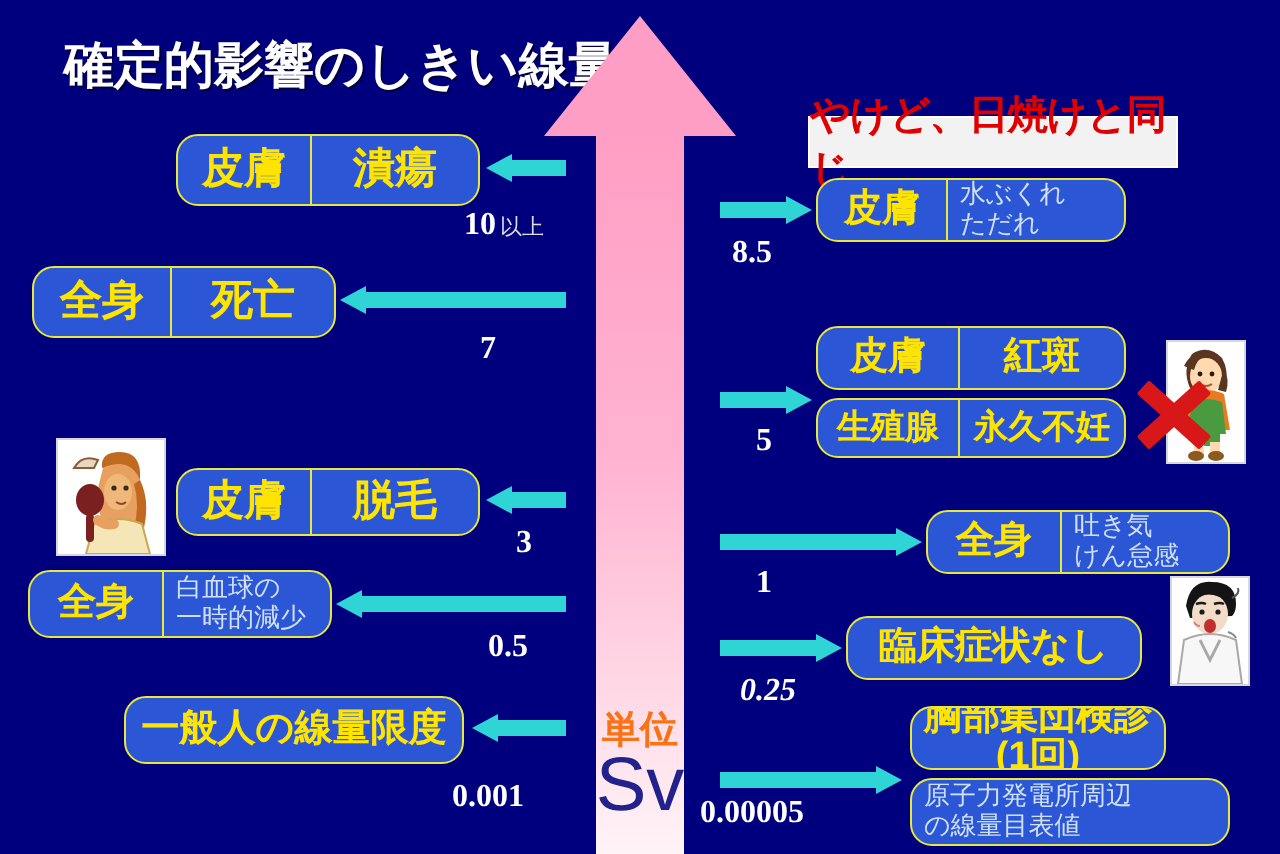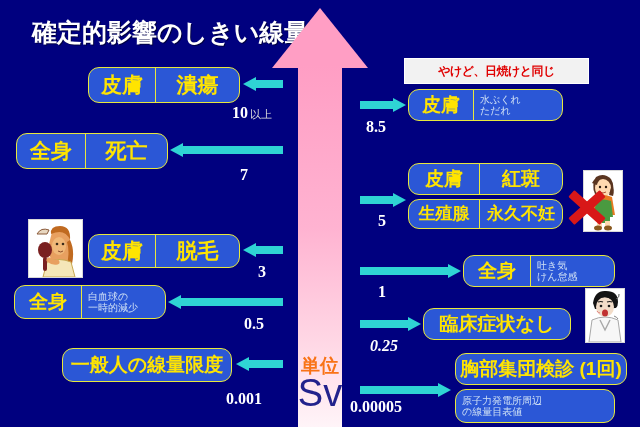--- a/index.html
+++ b/index.html
@@ -44,21 +44,21 @@
     position:absolute;box-sizing:border-box;
     background:#2b57d6;border:1.5px solid #e8e83c;border-radius:11px;
     display:flex;align-items:stretch;overflow:hidden;
   }
   .cell{
     display:flex;align-items:center;justify-content:center;
     box-sizing:border-box;padding:0 4px;text-align:center;
     color:#ffe400;font-weight:700;line-height:1.05;white-space:pre-line;
   }
   .cell.div{border-left:1.5px solid #e8e83c;}
-  .cell.small{color:#cfe0f5;font-weight:400;font-size:10px;line-height:1.15;
+  .cell.small{color:#cfe0f5;font-weight:400;font-size:13px;line-height:1.15;
               justify-content:flex-start;padding-left:6px;text-align:left;}
   .cell.big{font-size:21px;}
   .cell.med{font-size:19px;}
   .cell.sm{font-size:17px;}
   
   .tarrow{position:absolute;height:14px;}
   .tarrow .bar{position:absolute;top:3px;height:8px;background:#2fd4d4;}
   .tarrow .tip{position:absolute;top:0;width:0;height:0;
      border-top:7px solid transparent;border-bottom:7px solid transparent;}
   .tarrow.left .tip{left:0;border-right:13px solid #2fd4d4;}
@@ -69,21 +69,21 @@
   .num{
     position:absolute;color:#ffffff;font-family:"Liberation Serif","DejaVu Serif",serif;
     font-size:16px;font-weight:700;white-space:nowrap;
   }
   .num .suffix{font-size:11px;font-weight:400;color:#dcdcdc;margin-left:2px;}
   
   #burn-caption{
     position:absolute;left:404px;top:58px;width:185px;height:26px;
     background:#f2f2f2;border:1px solid #ffffff;box-sizing:border-box;
     display:flex;align-items:center;justify-content:center;
-    color:#e00000;font-size:12px;font-weight:700;letter-spacing:-0.5px;
+    color:#e00000;font-size:20px;font-weight:700;letter-spacing:-0.5px;
   }
   
   .clip{position:absolute;background:#ffffff;border:1px solid #d8d8d8;overflow:hidden;}
   
   #red-x{position:absolute;left:566px;top:186px;width:42px;height:42px;}
   #red-x i{position:absolute;left:0;top:17px;width:42px;height:9px;background:#d81818;
            border-radius:1px;display:block;}
   #red-x i:first-child{transform:rotate(42deg);}
   #red-x i:last-child{transform:rotate(-42deg);}
 </style>
@@ -271,21 +271,21 @@
     <div class="cell med" style="flex:1;">臨床症状なし</div>
   </div>
   <div class="tarrow right" style="left:360px;top:317px;width:61px;">
     <div class="bar"></div>
       <div class="tip"></div>
   </div>
   <div class="num" style="left:370px;top:337px;font-style:italic;">
     <span>0.25</span>
   </div>
 
-  <div class="box" style="left:455px;top:353px;width:172px;height:32px;">
+  <div class="box" style="left:455px;top:353px;width:128px;height:32px;">
     <div class="cell med" style="flex:1;">胸部集団検診 (1回)</div>
   </div>
   <div class="box" style="left:455px;top:389px;width:160px;height:34px;">
     <div class="cell small" style="flex:1;">原子力発電所周辺
 の線量目表値</div>
   </div>
   <div class="tarrow right" style="left:360px;top:383px;width:91px;">
     <div class="bar"></div>
       <div class="tip"></div>
   </div>

